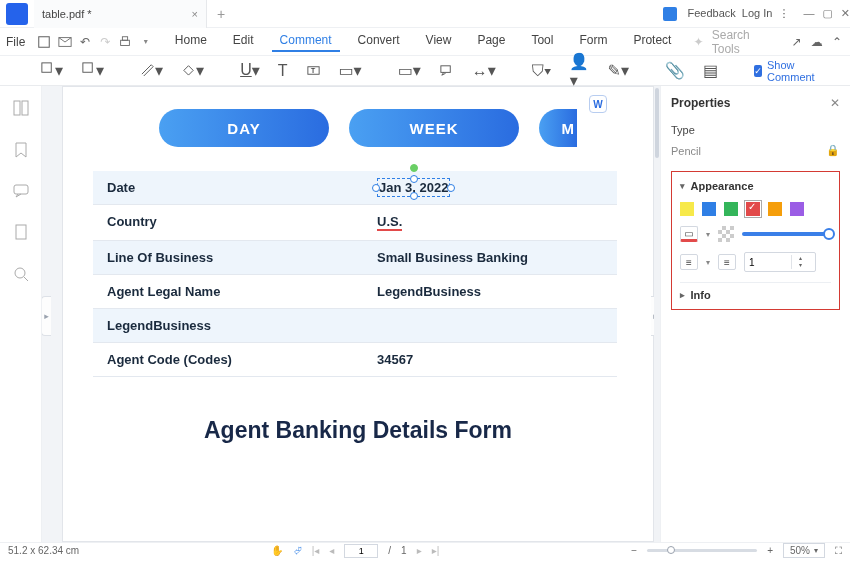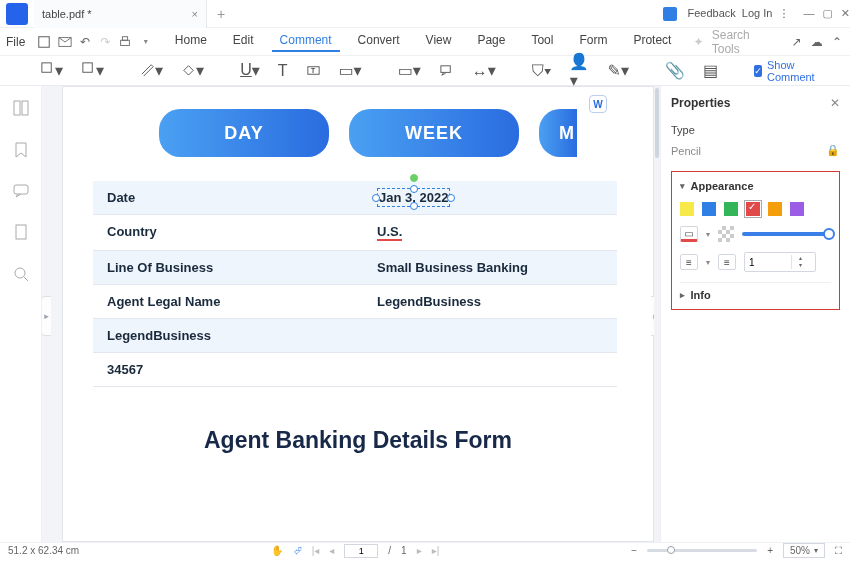--- a/index.html
+++ b/index.html
@@ -28,21 +28,21 @@
 .toolbar .sep { width: 1px; height: 18px; background: #e6e8eb; }
 .toolbar .sp { flex: 1; }
 .toolbar .show-comment { display: flex; align-items: center; gap: 5px; font-size: 11px; color: #2f6fe0; }
 .toolbar .chk { width: 12px; height: 12px; background: #2f6fe0; border-radius: 2px; display: inline-flex; align-items: center; justify-content: center; color: #fff; font-size: 9px; }
 .main { display: flex; height: 456px; position: relative; }
 .left-rail { width: 42px; border-right: 1px solid #eef0f3; display: flex; flex-direction: column; align-items: center; padding-top: 14px; gap: 22px; }
 .left-rail .ico { color: #999; }
 .doc-area { flex: 1; background: #f2f4f7; position: relative; overflow: hidden; }
 .page { position: absolute; left: 20px; top: 0; right: 6px; bottom: 0; background: #fff; border: 1px solid #e2e5ea; padding: 22px 36px; }
 .pills { display: flex; gap: 20px; margin-bottom: 24px; margin-left: 60px; }
-.pill { width: 170px; height: 48px; border-radius: 21px; background: linear-gradient(90deg, #4aa0f2, #2a6ce0); color: #fff; font-weight: 800; font-size: 18px; display: flex; align-items: center; justify-content: center; letter-spacing: 1px; }
+.pill { width: 170px; height: 38px; border-radius: 21px; background: linear-gradient(90deg, #4aa0f2, #2a6ce0); color: #fff; font-weight: 800; font-size: 15px; display: flex; align-items: center; justify-content: center; letter-spacing: 1px; }
 .pill.half { width: 38px; border-radius: 21px 0 0 21px; justify-content: flex-end; padding-right: 2px;}
 .wbadge { position:absolute; right: 46px; top: 8px; width:18px; height:18px; border:1px solid #b8cdf0; border-radius:4px; display:flex; align-items:center; justify-content:center; font-size:10px; color:#2a6ce0; font-weight:700;}
 .table { display: flex; flex-direction: column; gap: 0; margin-left: -6px; }
 .row { display: flex; }
 .cell-l { width: 270px; padding: 9px 14px; font-size: 13px; font-weight: 700; color: #1a2a3d; border-bottom: 1px solid #e3e8ef; }
 .cell-r { flex: 1; padding: 9px 14px; font-size: 13px; font-weight: 700; color: #1a2a3d; border-bottom: 1px solid #e3e8ef; position:relative;}
 .row.alt .cell-l, .row.alt .cell-r { background: #eef5fc; }
 .sel-wrap { position: relative; display:inline-block;}
 .sel-box { border:1px dashed #2f7fe5; padding:1px 1px; position: relative;}
 .handle { width:8px; height:8px; background:#fff; border:1px solid #2f7fe5; border-radius:50%; position:absolute; }
@@ -244,20 +244,21 @@
             <div class="cell-r">Small Business Banking</div>
           </div>
           <div class="row">
             <div class="cell-l">Agent Legal Name</div>
             <div class="cell-r">LegendBusiness</div>
           </div>
           <div class="row alt">
             <div class="cell-r">LegendBusiness</div>
           </div>
           <div class="row">
+            <div class="cell-l">Agent Code (Codes)</div>
             <div class="cell-r">34567</div>
           </div>
         </div>
       <div class="form-title">Agent Banking Details Form</div>
     </div>
     <div class="collapse-handle">▸</div>
     <div class="page-scroll">
         <div class="thumb"></div>
       </div>
   </div>

